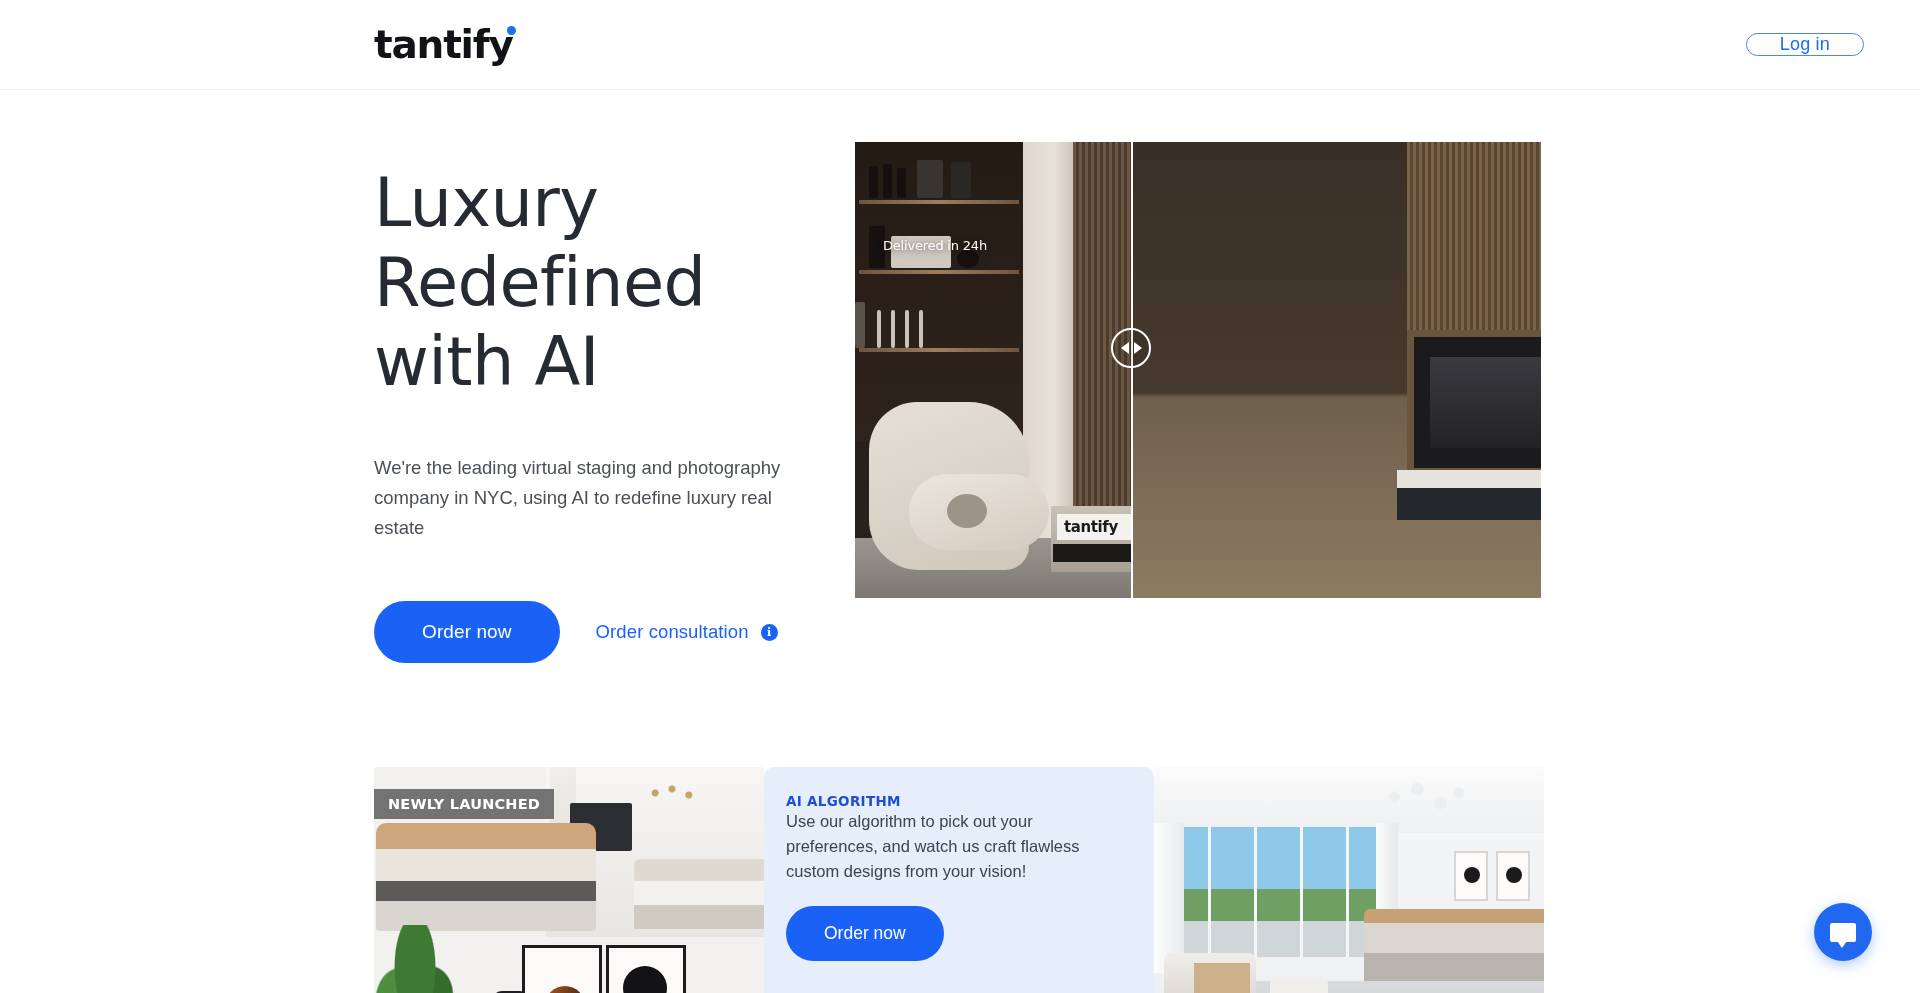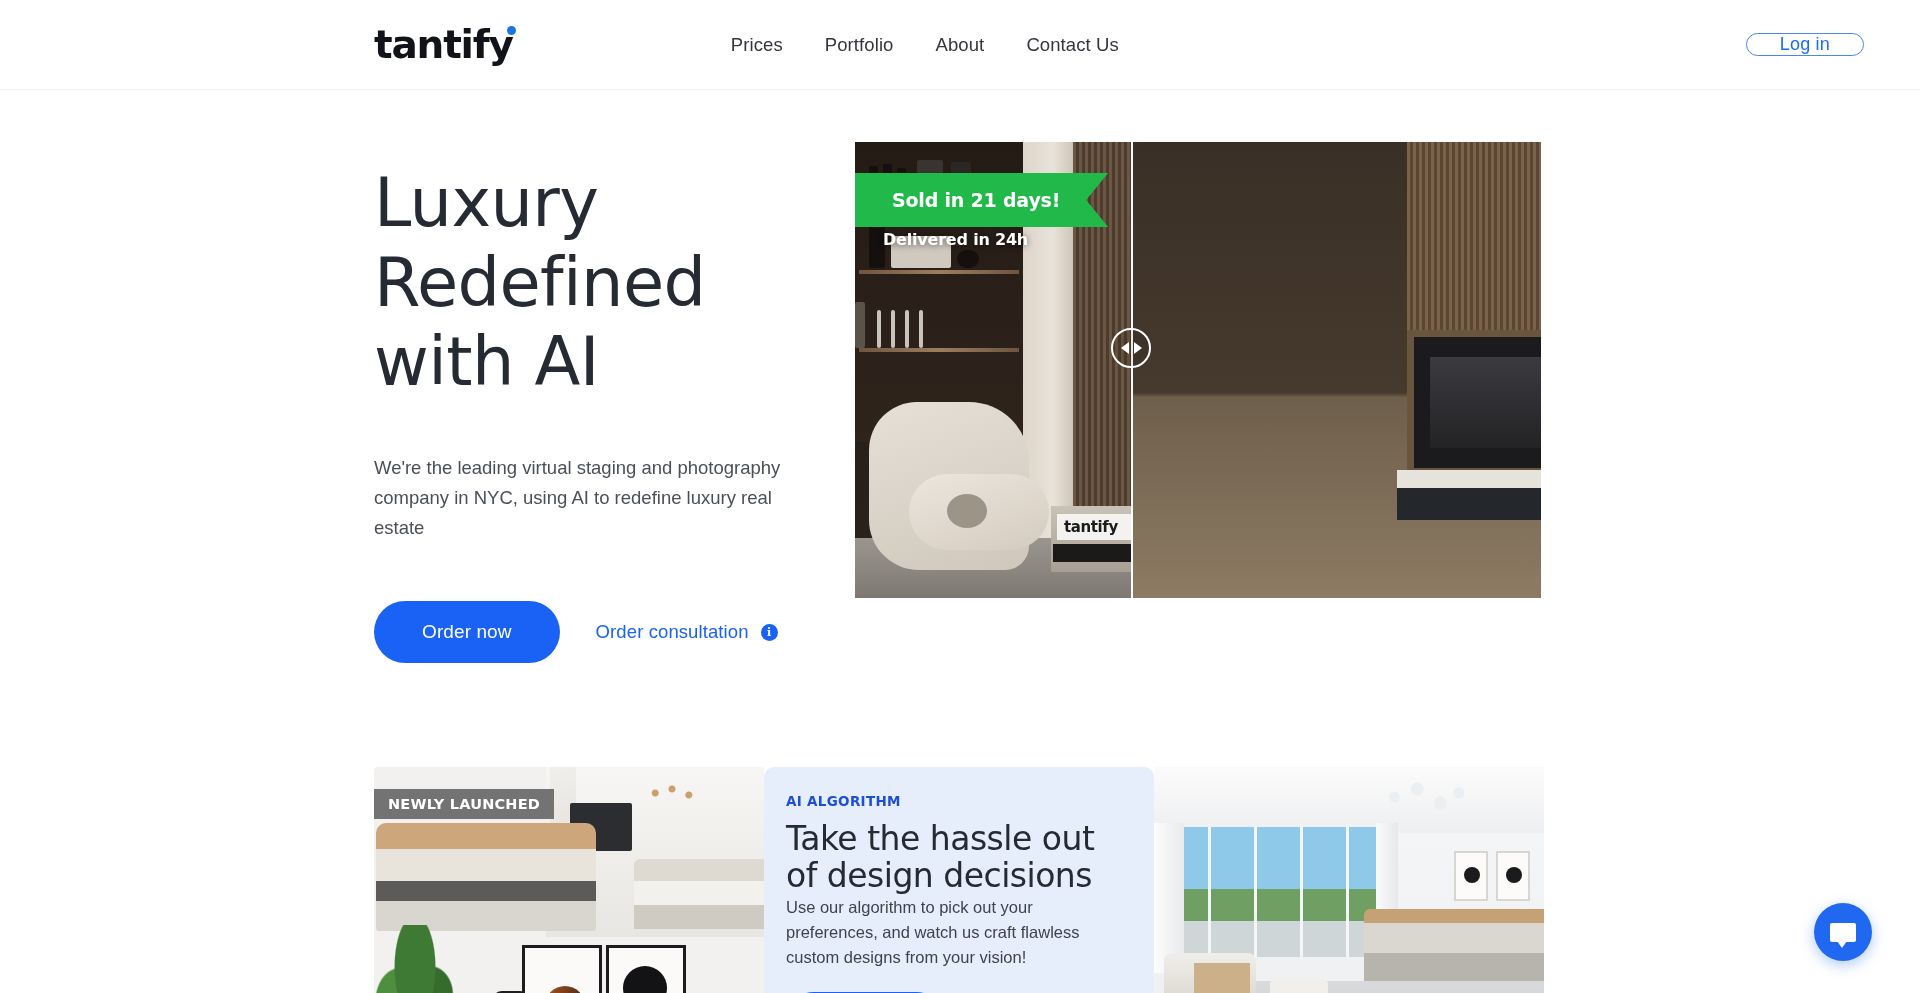--- a/index.html
+++ b/index.html
@@ -265,24 +265,24 @@
     background: #22b94b;
     color: #ffffff;
     font-family: "DejaVu Sans", sans-serif;
     font-size: 19px; font-weight: 700;
     display: flex; align-items: center;
     padding: 0 48px 0 37px;
     letter-spacing: -0.2px;
     clip-path: polygon(0 0, 100% 0, calc(100% - 22px) 50%, 100% 100%, 0 100%);
   }
   .label-delivered {
-    position: absolute; left: 28px; top: 88px; z-index: 8;
+    position: absolute; left: 28px; top: 96px; z-index: 8;
     color: #ffffff;
     font-family: "DejaVu Sans", sans-serif;
-    font-size: 16px; font-weight: 700;
+    font-size: 13px; font-weight: 400;
     letter-spacing: -0.2px;
     text-shadow: 0 1px 6px rgba(0,0,0,0.55);
   }
 
   
   .cards {
     display: flex;
     padding-left: 374px;
     margin-top: 104px;
     align-items: stretch;
@@ -446,26 +446,20 @@
 </style>
 </head>
 <body>
 
 <header class="header">
   <div class="header-inner">
     <div class="logo">
       <span>tantify</span>
       <span class="logo-dot"></span>
     </div>
-    <nav class="nav">
-      <a href="#">Prices</a>
-      <a href="#">Portfolio</a>
-      <a href="#">About</a>
-      <a href="#">Contact Us</a>
-    </nav>
     <button class="login-btn">Log in</button>
   </div>
 </header>
 
 <section class="hero">
 
   <div class="hero-left">
     <h1 class="hero-title">Luxury
 Redefined
 with AI</h1>
@@ -528,21 +522,20 @@
         <div class="floor-herring"></div>
       </div>
     </div>
 
     <div class="ba-divider"></div>
     <div class="ba-handle">
       <span class="arrow-l"></span>
       <span class="arrow-r"></span>
     </div>
 
-    <div class="ribbon-sold">Sold in 21 days!</div>
     <div class="label-delivered">Delivered in 24h</div>
   </div>
 </section>
 
 <section class="cards">
 
   <div class="card-img">
     <div class="mb">
       <div class="mb-room"></div>
       <div class="mb-marble"></div>
@@ -563,22 +556,20 @@
         <div class="mb-art-accent" style="left:auto;right:8px;background:#c9824c;"></div>
       </div>
       <div class="mb-table1"></div>
       <div class="mb-table2"></div>
     </div>
     <div class="badge-new">NEWLY LAUNCHED</div>
   </div>
 
   <div class="card-mid">
     <div class="eyebrow">AI ALGORITHM</div>
-    <div class="card-title">Take the hassle out
-of design decisions</div>
     <div class="card-body">Use our algorithm to pick out your
 preferences, and watch us craft flawless
 custom designs from your vision!</div>
     <button class="card-btn">Order now</button>
   </div>
 
   <div class="card-img">
     <div class="bd">
       <div class="bd-ceiling"></div>
       <div class="bd-lamp"></div>

